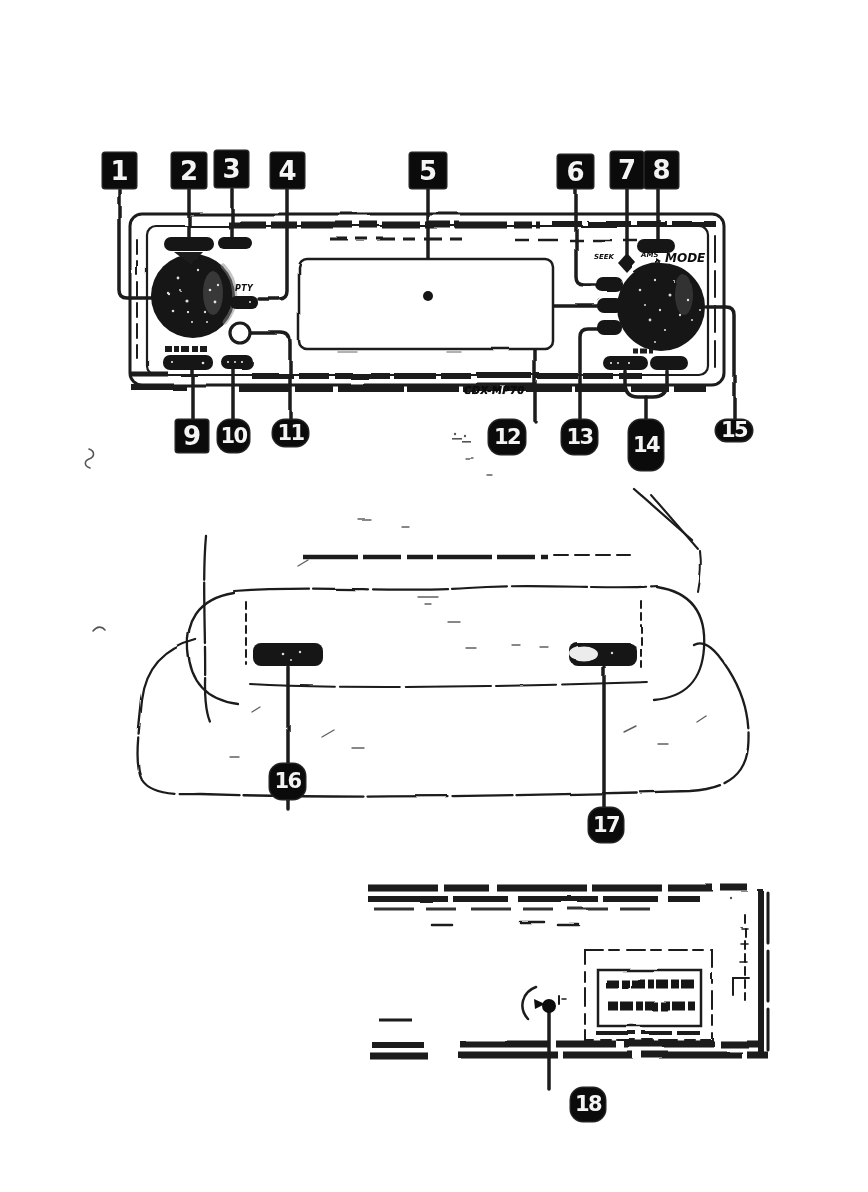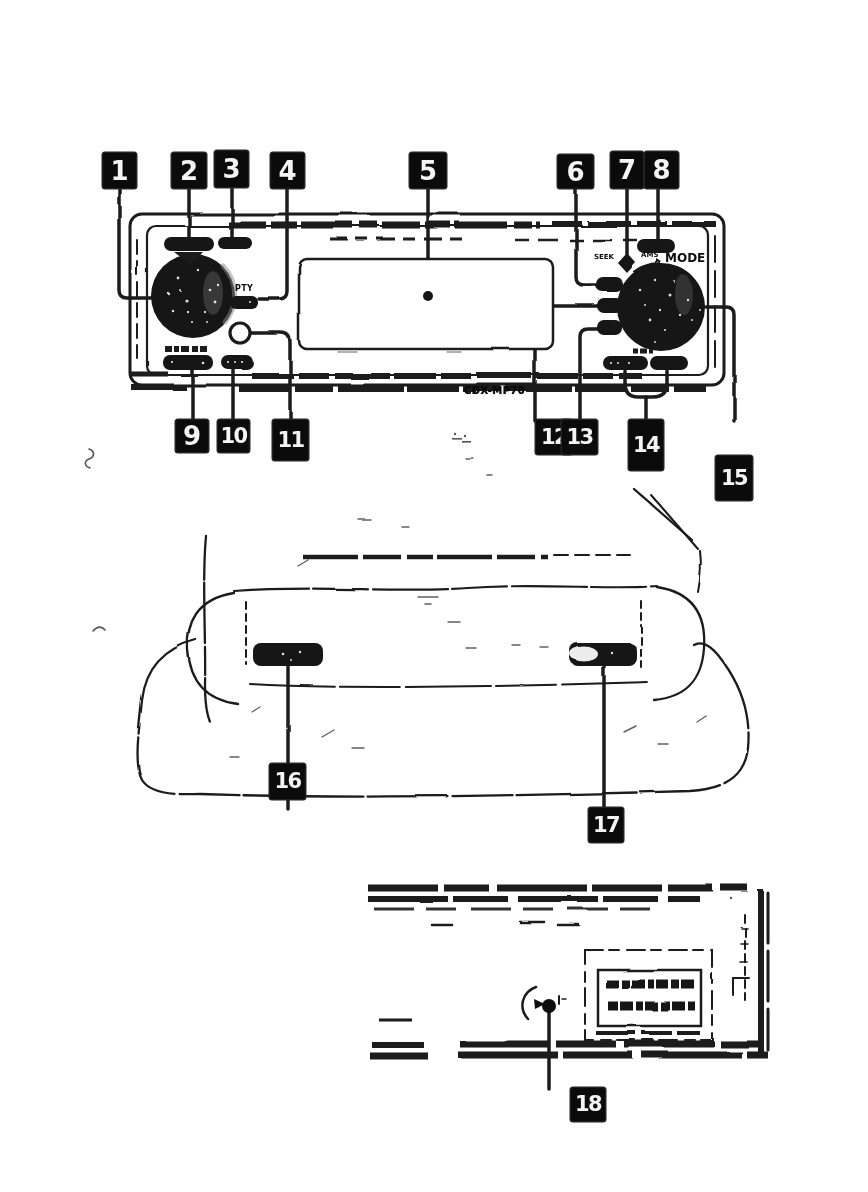--- a/index.html
+++ b/index.html
@@ -8,24 +8,24 @@
     font-family:"DejaVu Sans", sans-serif;
   }
   svg.art{position:absolute;left:0;top:0;}
   .callout{
     position:absolute;background:#0b0b0b;color:#f4f4f4;
     display:flex;align-items:center;justify-content:center;
     font-weight:700;font-size:26px;line-height:1;
     box-shadow:0 0 0 1.5px #222;border-radius:2px;
     font-family:"DejaVu Sans", sans-serif;
   }
-  .callout.dd{font-size:21px;letter-spacing:-1.5px;}
+  .callout.dd{font-size:21px;letter-spacing:-1.5px;border-radius:12px;}
   .tlabel{
     position:absolute;color:#0d0d0d;font-weight:700;line-height:1;
-    font-family:"DejaVu Sans", sans-serif;white-space:nowrap;
+    font-family:"DejaVu Sans", sans-serif;white-space:nowrap;font-style:italic;
   }
   .lbl-pty{left:235px;top:285px;font-size:8px;letter-spacing:0.3px;}
   .lbl-seek{left:594px;top:254px;font-size:7px;}
   .lbl-ams{left:641px;top:252px;font-size:7px;}
   .lbl-mode{left:665px;top:252px;font-size:12px;}
   .lbl-model{left:464px;top:386px;font-size:10px;letter-spacing:0.4px;
     text-shadow:0 0 0.7px #000;}
 </style>
 </head>
 <body>
@@ -289,22 +289,22 @@
 <div class="callout" style="left:103px;top:153px;width:33px;height:35px;">1</div>
 <div class="callout" style="left:172px;top:153px;width:34px;height:35px;">2</div>
 <div class="callout" style="left:215px;top:151px;width:33px;height:36px;">3</div>
 <div class="callout" style="left:271px;top:153px;width:33px;height:35px;">4</div>
 <div class="callout" style="left:410px;top:153px;width:36px;height:35px;">5</div>
 <div class="callout" style="left:558px;top:155px;width:35px;height:33px;">6</div>
 <div class="callout" style="left:611px;top:152px;width:32px;height:36px;">7</div>
 <div class="callout" style="left:645px;top:152px;width:33px;height:36px;">8</div>
 <div class="callout" style="left:176px;top:420px;width:32px;height:32px;">9</div>
 <div class="callout dd" style="left:218px;top:420px;width:31px;height:32px;">10</div>
-<div class="callout dd" style="left:273px;top:420px;width:35px;height:40px;">11</div>
-<div class="callout dd" style="left:536px;top:420px;width:36px;height:34px;">12</div>
+<div class="callout dd" style="left:273px;top:420px;width:35px;height:26px;">11</div>
+<div class="callout dd" style="left:489px;top:420px;width:36px;height:34px;">12</div>
 <div class="callout dd" style="left:562px;top:420px;width:35px;height:34px;">13</div>
 <div class="callout dd" style="left:629px;top:420px;width:34px;height:50px;">14</div>
-<div class="callout dd" style="left:716px;top:420px;width:36px;height:44px;margin-top:36px;">15</div>
+<div class="callout dd" style="left:716px;top:420px;width:36px;height:21px;">15</div>
 <div class="callout dd" style="left:270px;top:764px;width:35px;height:35px;">16</div>
 <div class="callout dd" style="left:589px;top:808px;width:34px;height:34px;">17</div>
 <div class="callout dd" style="left:531px;top:1088px;width:34px;height:33px;margin-left:40px;">18</div>
 
 </div>
 
 </body></html>

